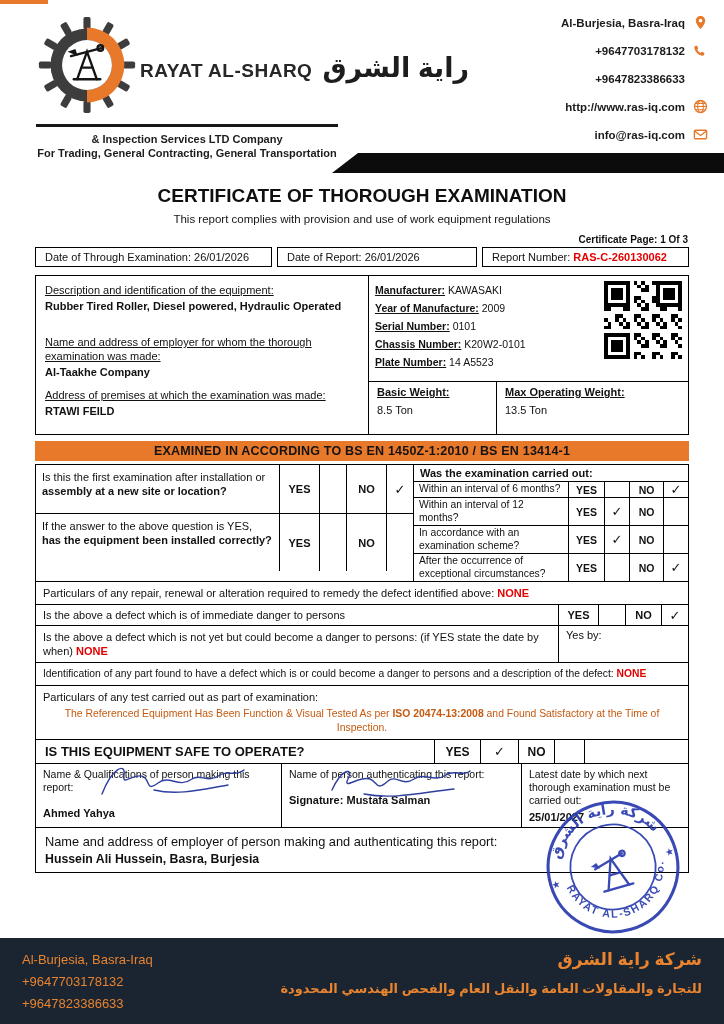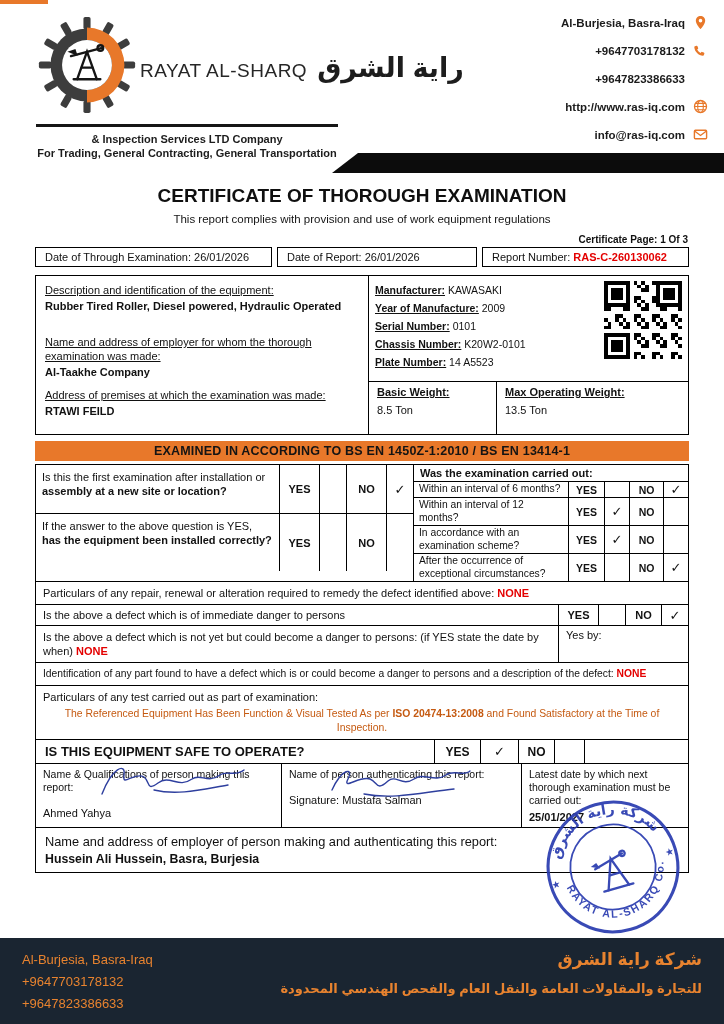--- a/index.html
+++ b/index.html
@@ -5,21 +5,21 @@
   *{box-sizing:border-box;margin:0;padding:0}
   body{margin:0;background:#e9e9e9;display:flex;justify-content:center}
   .page{position:relative;width:724px;height:1024px;background:#fff;
         font-family:"Liberation Sans","DejaVu Sans",sans-serif;color:#111;overflow:hidden}
 
   
   .accent-top{position:absolute;left:0;top:0;width:48px;height:4px;background:#E8782A}
   .hdr{position:relative;height:176px}
   .gear{position:absolute;left:38px;top:16px}
   .nameblock{position:absolute;left:140px;top:52px;white-space:nowrap}
-  .cname{font-size:19px;font-weight:400;letter-spacing:.5px;color:#262626}
+  .cname{font-size:19px;font-weight:700;letter-spacing:.5px;color:#262626}
   .cname-ar{font-size:27px;font-weight:700;margin-left:10px;color:#1d1d1d}
   .tagzone{position:absolute;left:36px;top:124px;width:302px;border-top:3px solid #161616;
            padding-top:5px;font-weight:bold;font-size:11px;line-height:14px;text-align:center;color:#1c1c1c}
   .black-stripe{position:absolute;right:0;top:153px;width:392px;height:20px;background:#0c0c0c;
                 clip-path:polygon(26px 0,100% 0,100% 100%,0 100%)}
   .contacts{position:absolute;right:16px;top:12px}
   .crow{display:flex;align-items:center;justify-content:flex-end;gap:8px;height:21px;margin-bottom:7px;
         font-size:11.5px;font-weight:bold;color:#1b1b1b}
   .cicon{width:15px;height:15px;flex:0 0 15px}
   .cicon.hidden{visibility:hidden}
@@ -80,21 +80,21 @@
   .ftext{flex:1;padding:4px 7px;line-height:14px}
   .yesby{padding:3px 7px}
   .ident{font-size:10.3px}
   .testline{text-align:center;margin-top:3px;font-size:10.4px;color:#c55a11}
   .testline b{color:#c55a11}
   .safe-label{flex:1;padding:4px 9px;font-weight:800;font-size:13px;display:flex;align-items:center}
   .pcol{position:relative;padding:4px 7px;min-height:48px}
   .pcol.p1{width:245px}.pcol.p2{width:240px;border-left:1.8px solid #000}
   .pcol.p3{flex:1;border-left:1.8px solid #000}
   .plabel{font-size:10.5px;line-height:13px}
-  .pname{font-weight:normal;font-size:11px;margin-top:13px}
+  .pname{font-weight:bold;font-size:11px;margin-top:13px}
   .pdate{font-weight:bold;font-size:11px;margin-top:4px}
   .sig{position:absolute;pointer-events:none}
   .sig path{stroke:#2e3f9e;stroke-width:1.4;fill:none;stroke-linecap:round}
   .sig1{left:58px;top:-6px;width:165px;height:46px}
   .sig2{left:42px;top:-2px;width:150px;height:40px}
   .erow{padding:6px 9px}
   .elabel{font-size:12.8px}
   .evalue{font-weight:bold;font-size:12.3px;margin-top:3px}
 
   

